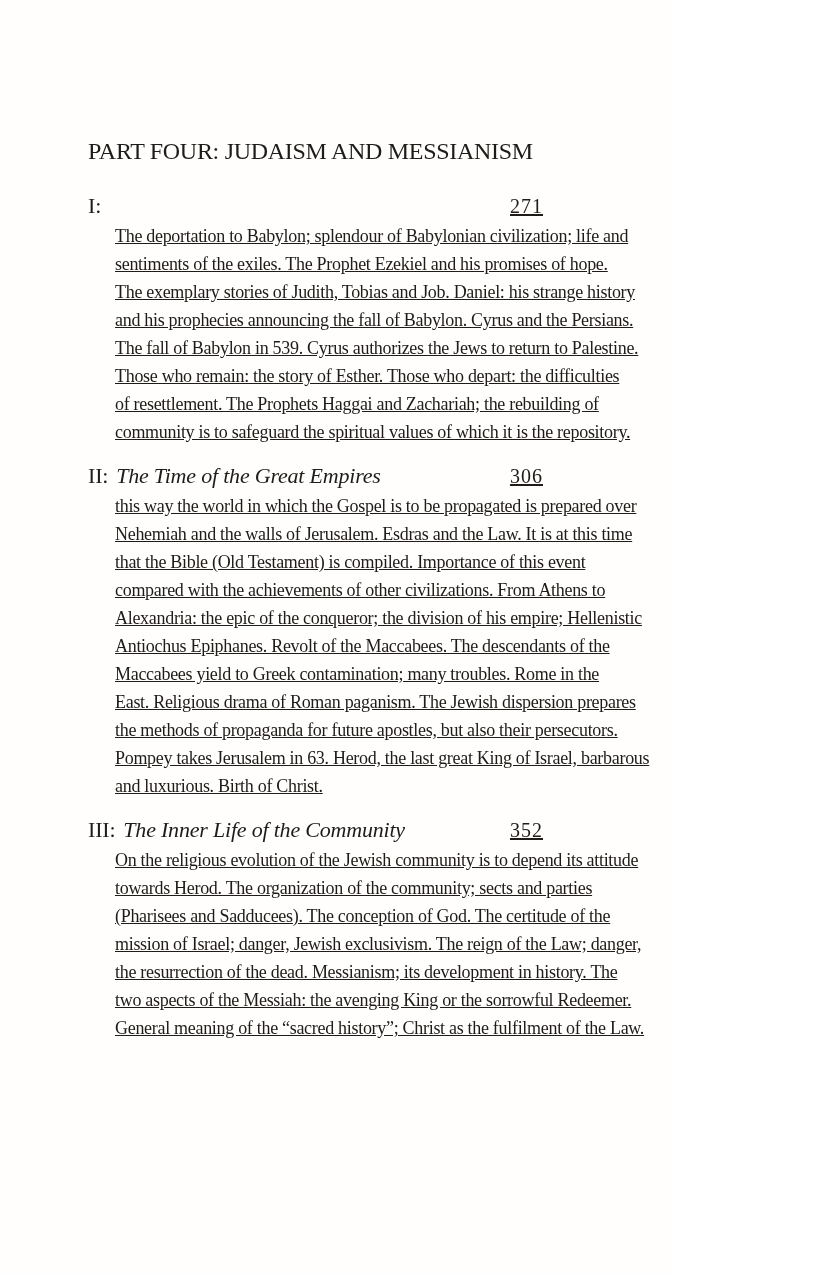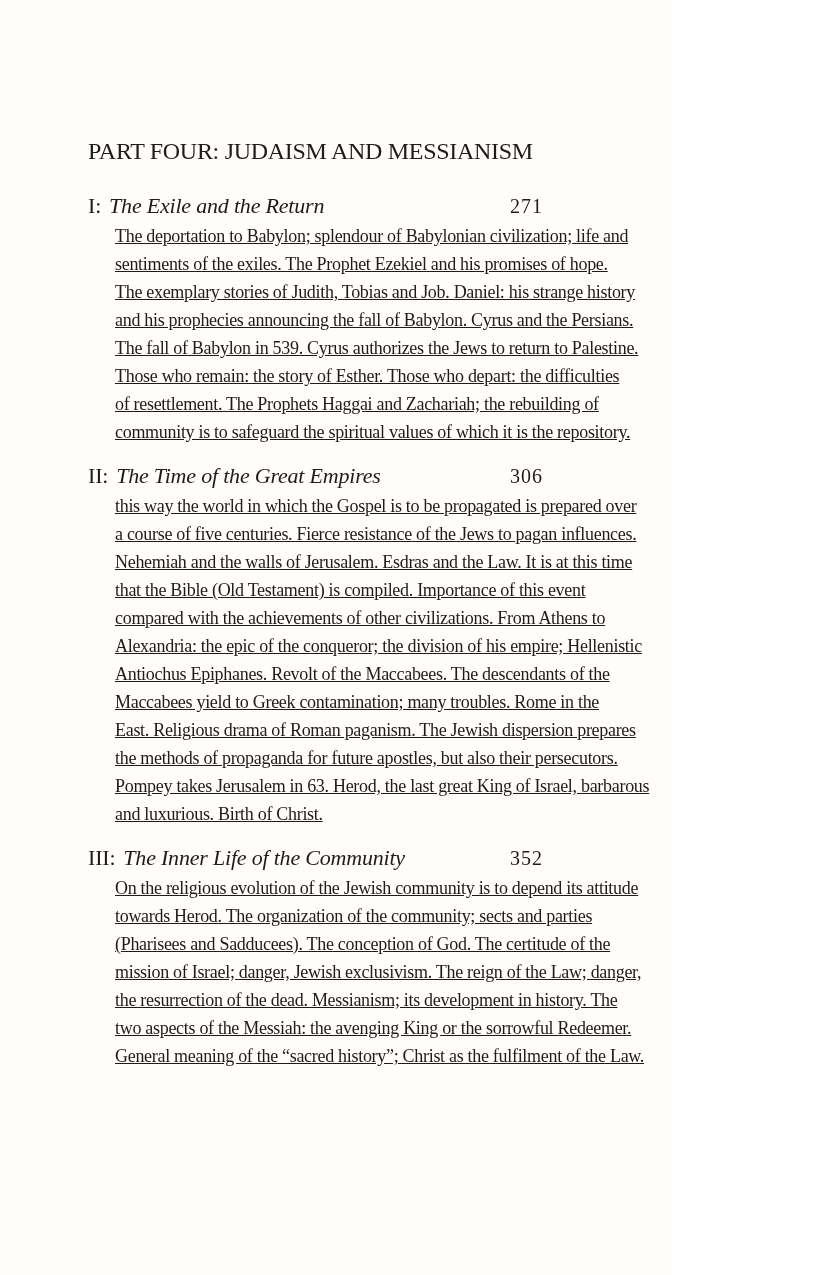--- a/index.html
+++ b/index.html
@@ -46,20 +46,21 @@
   .sec-title {
     font-style: italic;
     margin-left: 8px;
     white-space: nowrap;
   }
   .sec-page {
     margin-left: auto;
     margin-right: 42px;
     font-size: 20px;
     letter-spacing: 1px;
+    text-decoration: underline;
   }
   .sec-body {
     margin-left: 27px;
     font-size: 18px;
     line-height: 28px;
     letter-spacing: -0.3px;
     text-decoration: underline;
   }
   .body-line {
     white-space: nowrap;
@@ -69,21 +70,20 @@
 <body>
 
 <div class="page">
   <div class="content">
 
     <h1 class="part-title">PART FOUR: JUDAISM AND MESSIANISM</h1>
 
     <div class="toc-section">
       <div class="sec-head">
         <span class="sec-numeral">I:</span>
-        <span class="sec-title">The Exile and the Return</span>
         <span class="sec-page">271</span>
       </div>
       <div class="sec-body">
         <div class="body-line">The deportation to Babylon; splendour of Babylonian civilization; life and</div>
         <div class="body-line">sentiments of the exiles. The Prophet Ezekiel and his promises of hope.</div>
         <div class="body-line">The exemplary stories of Judith, Tobias and Job. Daniel: his strange history</div>
         <div class="body-line">and his prophecies announcing the fall of Babylon. Cyrus and the Persians.</div>
         <div class="body-line">The fall of Babylon in 539. Cyrus authorizes the Jews to return to Palestine.</div>
         <div class="body-line">Those who remain: the story of Esther. Those who depart: the difficulties</div>
         <div class="body-line">of resettlement. The Prophets Haggai and Zachariah; the rebuilding of</div>
@@ -92,21 +92,20 @@
     </div>
 
     <div class="toc-section">
       <div class="sec-head">
         <span class="sec-numeral">II:</span>
         <span class="sec-title">The Time of the Great Empires</span>
         <span class="sec-page">306</span>
       </div>
       <div class="sec-body">
         <div class="body-line">this way the world in which the Gospel is to be propagated is prepared over</div>
-        <div class="body-line">a course of five centuries. Fierce resistance of the Jews to pagan influences.</div>
         <div class="body-line">Nehemiah and the walls of Jerusalem. Esdras and the Law. It is at this time</div>
         <div class="body-line">that the Bible (Old Testament) is compiled. Importance of this event</div>
         <div class="body-line">compared with the achievements of other civilizations. From Athens to</div>
         <div class="body-line">Alexandria: the epic of the conqueror; the division of his empire; Hellenistic</div>
         <div class="body-line">Antiochus Epiphanes. Revolt of the Maccabees. The descendants of the</div>
         <div class="body-line">Maccabees yield to Greek contamination; many troubles. Rome in the</div>
         <div class="body-line">East. Religious drama of Roman paganism. The Jewish dispersion prepares</div>
         <div class="body-line">the methods of propaganda for future apostles, but also their persecutors.</div>
         <div class="body-line">Pompey takes Jerusalem in 63. Herod, the last great King of Israel, barbarous</div>
         <div class="body-line">and luxurious. Birth of Christ.</div>

